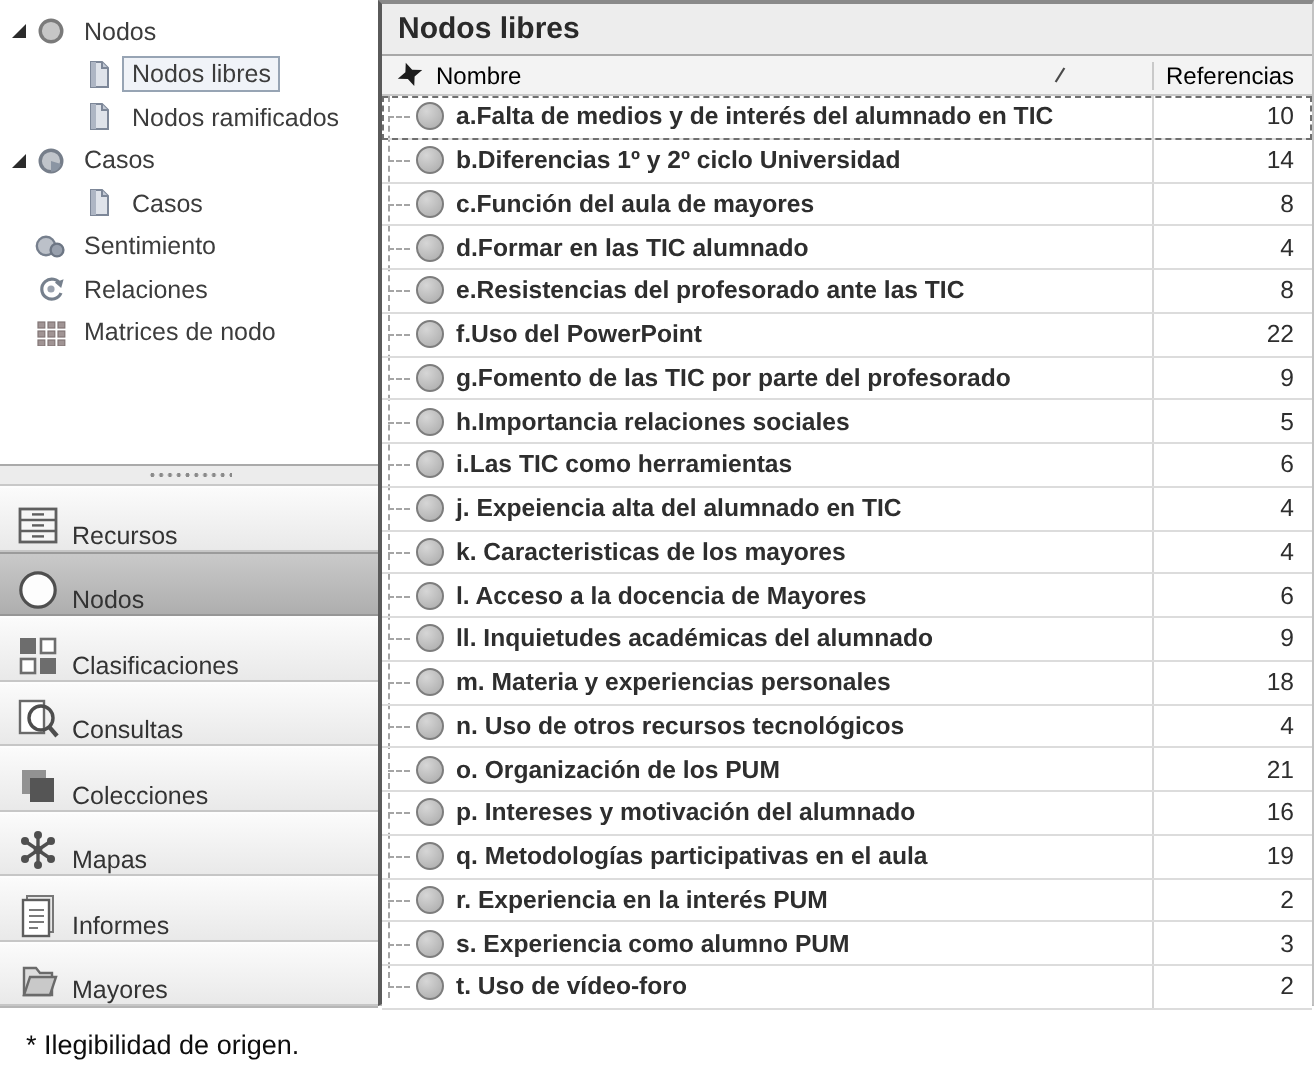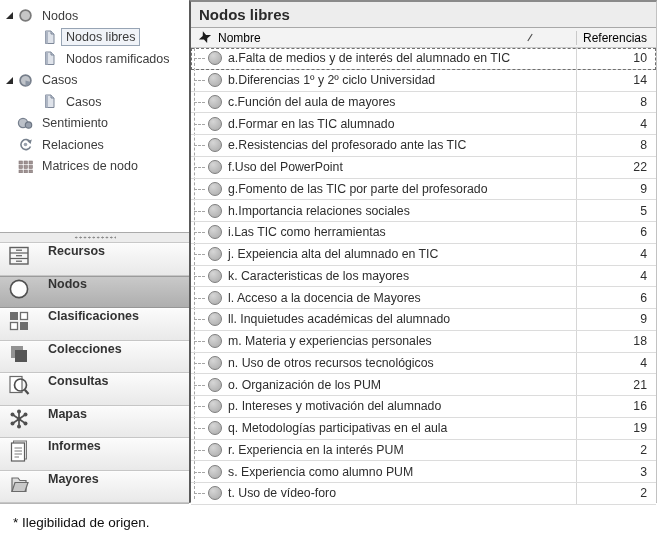--- a/index.html
+++ b/index.html
@@ -15,40 +15,40 @@
   .tree-item .t-icon{width:18px;height:16px;margin-right:3px;display:flex;align-items:center;justify-content:center;flex:none;}
   .tree-item.level1{padding-left:24px;}
   .label-box{padding:1px 4px;border:1px solid transparent;line-height:14px;}
   .tree-item.selected .label-box{border:1px solid #97a4b4;background:#f0f3f8;}
 
   .splitter{height:9px;background:#ececec;border-top:1px solid #aaa;border-bottom:1px solid #c8c8c8;position:relative;flex:none;cursor:row-resize;}
   .grip{position:absolute;left:50%;top:3px;transform:translateX(-50%);width:42px;height:3px;
         background-image:radial-gradient(circle,#8a8a8a 0.9px,transparent 1.1px);background-size:4.4px 3px;background-repeat:repeat-x;}
 
   .nav{flex:1;background:#f2f2f2;display:flex;flex-direction:column;}
-  .nav-item{flex:1;display:flex;align-items:flex-start;padding-left:6px;gap:16px;font-size:12.5px;color:#333;
-            background:linear-gradient(#fbfbfb,#e9e9e9);border-bottom:1px solid #c6c6c6;border-top:1px solid #fdfdfd;box-sizing:border-box;cursor:pointer;font-weight:bold;}
+  .nav-item{flex:1;display:flex;align-items:flex-end;padding-left:6px;gap:4px;font-size:12.5px;color:#333;
+            background:linear-gradient(#fbfbfb,#e9e9e9);border-bottom:1px solid #c6c6c6;border-top:1px solid #fdfdfd;box-sizing:border-box;cursor:pointer;}
   .nav-item.selected{background:linear-gradient(#c9c9c9,#aeaeae);border-top:1px solid #9b9b9b;border-bottom:1px solid #969696;}
   .nav-icon{width:26px;height:24px;display:flex;align-items:center;justify-content:center;flex:none;}
 
   
   .main{position:absolute;left:189px;top:0;width:468px;height:503px;box-sizing:border-box;background:#fff;
         border-left:2px solid #5a5a5a;border-top:2px solid #8a8a8a;border-right:1px solid #c2c2c2;border-bottom:1px solid #b6b6b6;}
   .titlebar{height:25px;background:#ededed;border-bottom:1px solid #a8a8a8;display:flex;align-items:center;
             padding-left:8px;font-weight:bold;font-size:15px;color:#2a2a2a;}
   .thead{height:19px;background:#f3f3f3;border-bottom:1px solid #c9c9c9;display:flex;align-items:center;font-size:12px;color:#000000;}
   .th-name{flex:1;display:flex;align-items:center;gap:6px;padding-left:7px;cursor:pointer;}
   .hicon{display:flex;align-items:center;}
   .sort-mark{margin-left:auto;margin-right:3px;display:flex;align-items:center;}
   .th-refs{width:80px;border-left:1px solid #c9c9c9;padding-left:6px;display:flex;align-items:center;box-sizing:border-box;cursor:pointer;margin-left:40px;}
   .tbody{position:relative;height:457px;overflow:hidden;background:#fff;}
   .tree-vline{position:absolute;left:3px;top:0;height:451px;border-left:1px dashed #a5a5a5;}
   .trow{height:21.76px;display:flex;align-items:stretch;border-bottom:1px solid #dcdcdc;box-sizing:border-box;position:relative;cursor:default;}
   .trow.focused{outline:1px dashed #6f6f6f;outline-offset:-1px;}
-  .cell-name{flex:1;display:flex;align-items:center;padding-left:17px;position:relative;font-size:12.3px;color:#2e2e2e;white-space:nowrap;overflow:hidden;}
+  .cell-name{flex:1;display:flex;align-items:center;padding-left:17px;position:relative;font-size:12.3px;color:#2e2e2e;white-space:nowrap;overflow:hidden;font-weight:bold;}
   .connector{position:absolute;left:3px;top:50%;width:11px;border-top:1px dashed #a5a5a5;}
   .row-circle{width:14px;height:14px;border-radius:50%;background:radial-gradient(circle at 35% 30%,#d6d6d6,#a9a9a9);
               border:1.5px solid #7d7d7d;margin-right:6px;flex:none;box-sizing:border-box;}
   .cell-refs{width:80px;border-left:1px solid #d6d6d6;display:flex;align-items:center;justify-content:flex-end;
              padding-right:9px;box-sizing:border-box;font-size:12.3px;color:#2e2e2e;padding-left:19px;}
 
   .footnote{position:absolute;left:13px;top:515px;font-weight:normal;font-size:13.5px;color:#0d0d0d;}
 </style>
 </head>
 <body>
@@ -187,36 +187,36 @@
               <rect x="1" y="1" width="8" height="8" fill="#6d6d6d"></rect>
               <rect x="11.5" y="1.5" width="7" height="7" fill="#fff" stroke="#6d6d6d" stroke-width="1.3"></rect>
               <rect x="1.5" y="11.5" width="7" height="7" fill="#fff" stroke="#6d6d6d" stroke-width="1.3"></rect>
               <rect x="11" y="11" width="8" height="8" fill="#6d6d6d"></rect>
             </svg>
           </span>
     <span class="nav-label">Clasificaciones</span>
   </div>
         <div class="nav-item">
     <span class="nav-icon">
-            <svg width="20" height="20">
-              <rect x="2" y="2" width="12" height="12" fill="#929292"></rect>
-              <rect x="6" y="6" width="12" height="12" fill="#555"></rect>
-            </svg>
-          </span>
-    <span class="nav-label">Colecciones</span>
-  </div>
-        <div class="nav-item">
-    <span class="nav-icon">
             <svg width="22" height="22">
               <rect x="2" y="1.5" width="12" height="16" fill="#fff" stroke="#6a6a6a" stroke-width="1.2"></rect>
               <circle cx="12.5" cy="10" r="6" fill="none" stroke="#4d4d4d" stroke-width="1.7"></circle>
               <line x1="16.8" y1="14.7" x2="20.5" y2="19" stroke="#4d4d4d" stroke-width="2.2"></line>
             </svg>
           </span>
     <span class="nav-label">Consultas</span>
+  </div>
+        <div class="nav-item">
+    <span class="nav-icon">
+            <svg width="20" height="20">
+              <rect x="2" y="2" width="12" height="12" fill="#929292"></rect>
+              <rect x="6" y="6" width="12" height="12" fill="#555"></rect>
+            </svg>
+          </span>
+    <span class="nav-label">Colecciones</span>
   </div>
         <div class="nav-item">
     <span class="nav-icon">
             <svg width="22" height="22">
               <g stroke="#4f4f4f" stroke-width="1.7">
                 <line x1="11" y1="3.5" x2="11" y2="18.5"></line>
                 <line x1="4.5" y1="6.5" x2="17.5" y2="15.5"></line>
                 <line x1="17.5" y1="6.5" x2="4.5" y2="15.5"></line>
               </g>
               <g fill="#4f4f4f">

